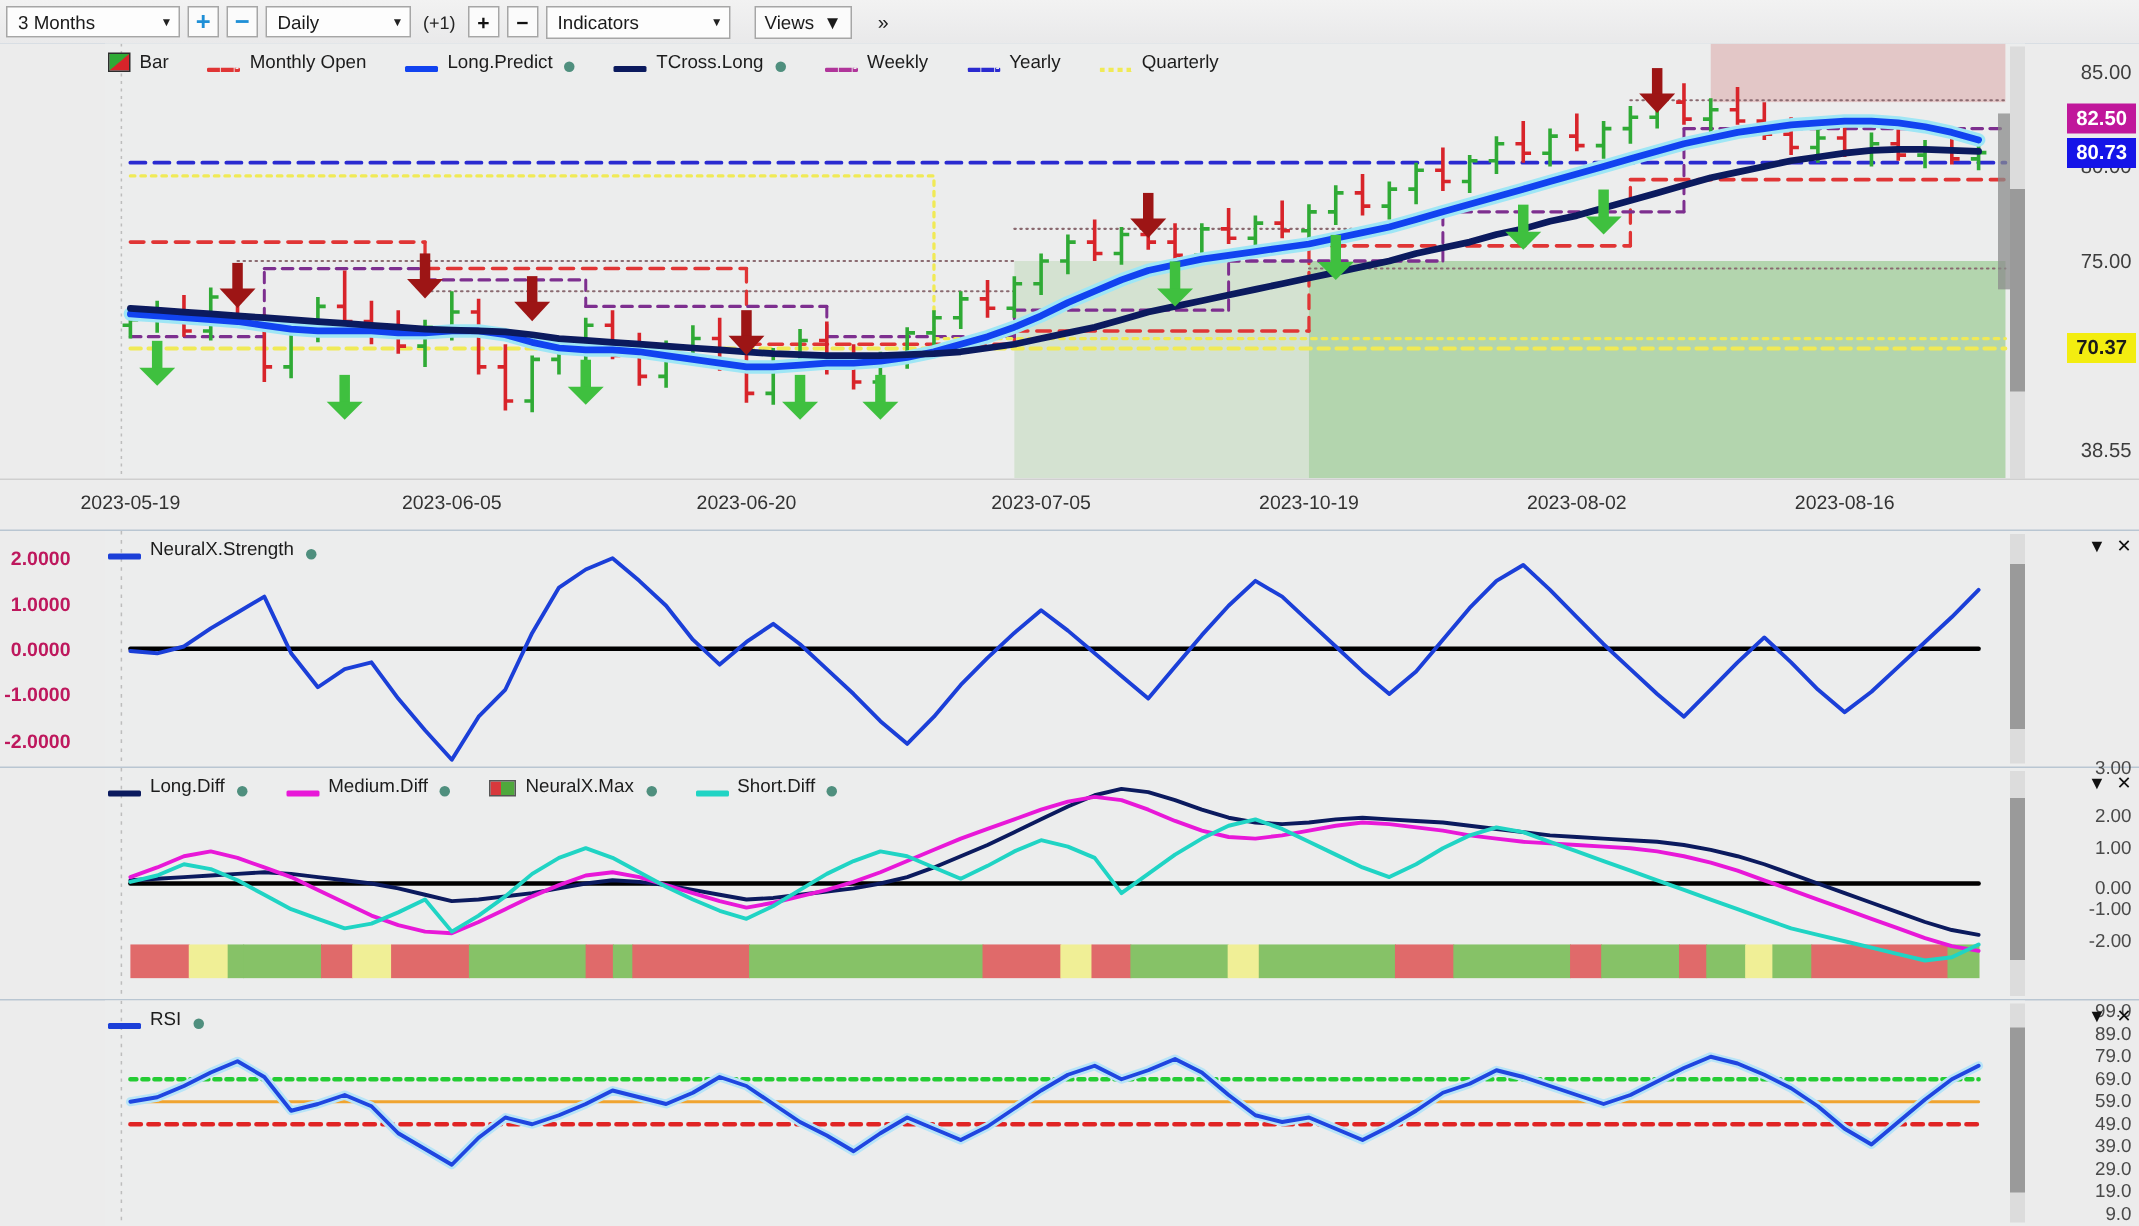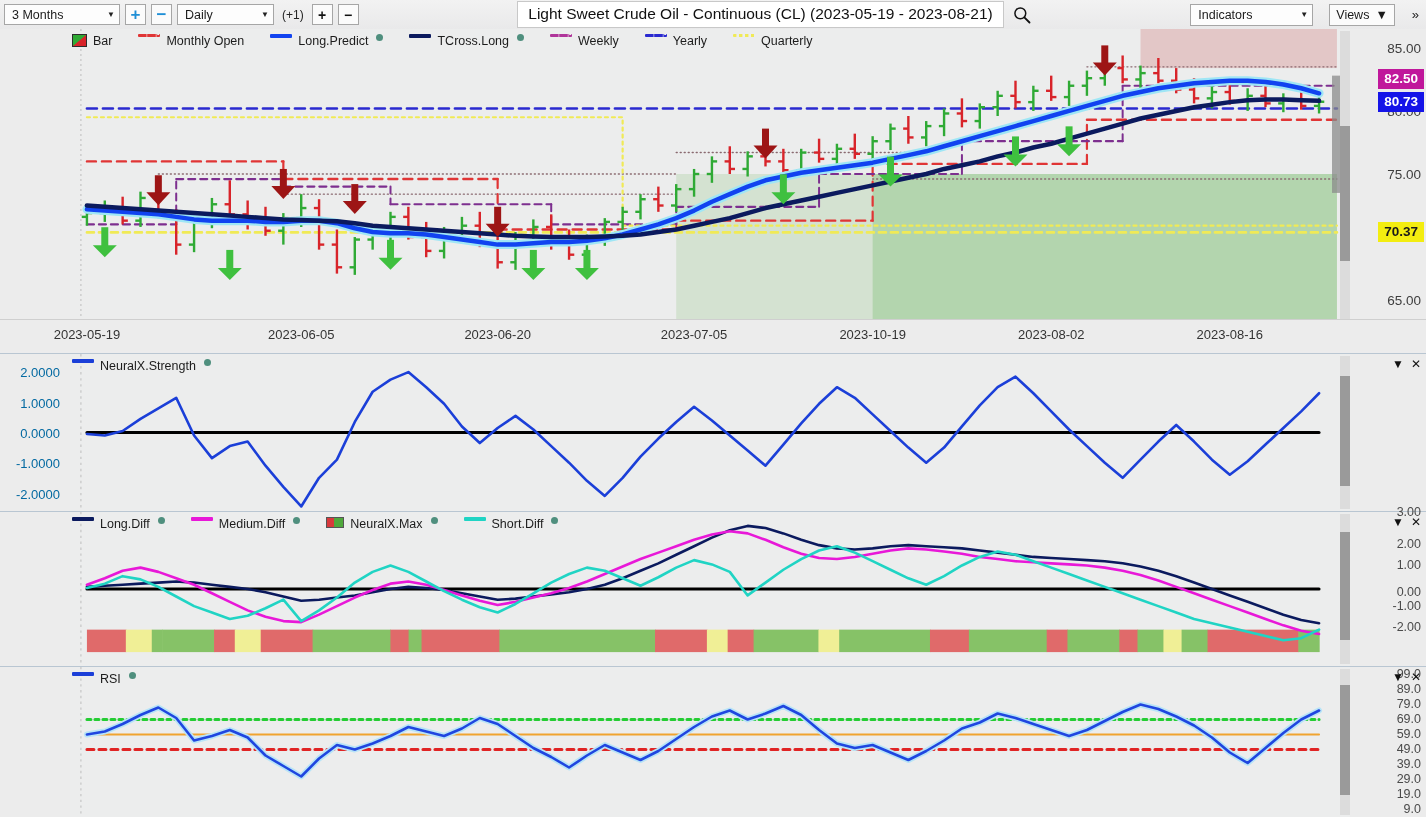--- a/index.html
+++ b/index.html
@@ -57,21 +57,21 @@
   #panel-rsi       { top: 666px; height: 151px; }
 
   .plotarea { position: absolute; left: 70px; top: 0; right: 76px; bottom: 0;
               background: #eceded; overflow: hidden; }
   #panel-main .plotarea { right: 76px; top: 0; bottom: 32px; }
 
   .panel-legend {
     position: absolute; left: 72px; top: 5px; display: flex; align-items: center;
     gap: 26px; z-index: 30; font-size: 12.5px; color: #1c1c1c;
   }
-  .leg { display: flex; align-items: flex-start; gap: 6px; white-space: nowrap; }
+  .leg { display: flex; align-items: flex-end; gap: 6px; white-space: nowrap; }
   .leg .swatch { width: 22px; height: 4px; border-radius: 1px; }
   .leg .swatch.dash {
     height: 0; border-top: 3px dashed currentColor; width: 22px; background: none;
   }
   .leg .swatch.dot { height: 0; border-top: 3px dotted currentColor; width: 22px; background: none; }
   .leg .dotmark { width: 7px; height: 7px; border-radius: 50%; background: #4f8f7e; margin-left: 2px; }
   .swatch-bar {
     width: 15px; height: 13px; border: 1px solid #2d2d2d;
     background: linear-gradient(to bottom right, #2faa35 0 48%, #d8242a 52% 100%);
   }
@@ -84,22 +84,22 @@
   .panel-ctrls { position: absolute; right: 5px; top: 3px; display: flex; gap: 7px;
                  font-size: 12px; color: #111; z-index: 40; }
 
   
   .yaxis { position: absolute; right: 0; top: 0; bottom: 0; width: 76px; }
   .ytick { position: absolute; right: 5px; font-size: 12.5px; color: #4a4a4a;
            transform: translateY(-50%); white-space: nowrap; text-align: right; }
   #panel-main .ytick { font-size: 13.5px; color: #3d3d3d; }
   .ytick.badge { color: #fff; font-weight: bold; padding: 2px 6px 3px; right: 2px; }
   .yaxis-left { position: absolute; left: 0; top: 0; bottom: 0; width: 70px; }
-  .ytick-left { position: absolute; right: 10px; font-size: 13px; color: #0369a1;
-                transform: translateY(-50%); white-space: nowrap; }
+  .ytick-left { position: absolute; right: 23px; font-size: 13px; color: #be185d;
+                transform: translateY(-50%); white-space: nowrap; font-weight: bold; }
 
   #xaxis { position: absolute; left: 0; right: 0; bottom: 0; height: 32px;
            background: #ececec; border-top: 1px solid #cfcfcf; }
   .xtick { position: absolute; top: 7px; font-size: 13px; color: #333;
            transform: translateX(-50%); white-space: nowrap; }
 
   svg.plot { position: absolute; inset: 0; width: 100%; height: 100%; display: block; }
 
   
   .scrollstrip { position: absolute; right: 76px; top: 2px; bottom: 2px; width: 10px;
@@ -117,27 +117,20 @@
   <div class="sqbtn blue">+</div>
   <div class="sqbtn blue">−</div>
   <div class="combo" id="interval-combo">
     <span>Daily</span>
     <span class="caret">▼</span>
   </div>
   <span id="offset-label">(+1)</span>
   <div class="sqbtn dark">+</div>
   <div class="sqbtn dark">−</div>
 
-  <div id="title-wrap">
-    <div id="symbol-title">Light Sweet Crude Oil - Continuous (CL) (2023-05-19 - 2023-08-21)</div>
-    <svg id="search-icon" viewBox="0 0 24 24">
-      <circle cx="10" cy="10" r="6.5" fill="none" stroke="#111" stroke-width="1.8"></circle>
-      <line x1="14.8" y1="14.8" x2="21" y2="21" stroke="#111" stroke-width="2.2" stroke-linecap="round"></line>
-    </svg>
-  </div>
 
   <div id="right-tools">
     <div class="combo" id="indicators-combo">
       <span>Indicators</span>
       <span class="caret">▼</span>
     </div>
     <div id="views-btn">
       <span>Views</span>
       <span class="caret">▼</span>
     </div>
@@ -636,21 +629,21 @@
         <rect x="1262" y="46.65217391304351" width="12" height="117.26086956521733" fill="#8b8b8b" opacity="0.75"></rect>
       </svg>
   </div>
   <div class="scrollstrip">
     <div class="scrollthumb" style="top:95px;height:135px;"></div>
   </div>
   <div class="yaxis" id="yaxis-price">
       <div class="ytick" style="top: 18.913px;">85.00</div>
       <div class="ytick" style="top: 81.9565px;">80.00</div>
       <div class="ytick" style="top: 145px;">75.00</div>
-      <div class="ytick" style="top: 271.087px;">65.00</div>
+      <div class="ytick" style="top: 271.087px;">38.55</div>
       <div class="ytick badge" style="background: rgb(192, 23, 155); color: rgb(255, 255, 255); top: 50.4348px;">82.50</div>
       <div class="ytick badge" style="background: rgb(21, 20, 232); color: rgb(255, 255, 255); top: 72.7522px;">80.73</div>
       <div class="ytick badge" style="background: rgb(243, 237, 16); color: rgb(26, 26, 26); top: 203.378px;">70.37</div>
     </div>
   <div id="xaxis">
       <div class="xtick" style="left: 86.9286px;">2023-05-19</div>
       <div class="xtick" style="left: 301.214px;">2023-06-05</div>
       <div class="xtick" style="left: 497.643px;">2023-06-20</div>
       <div class="xtick" style="left: 694.071px;">2023-07-05</div>
       <div class="xtick" style="left: 872.643px;">2023-10-19</div>

